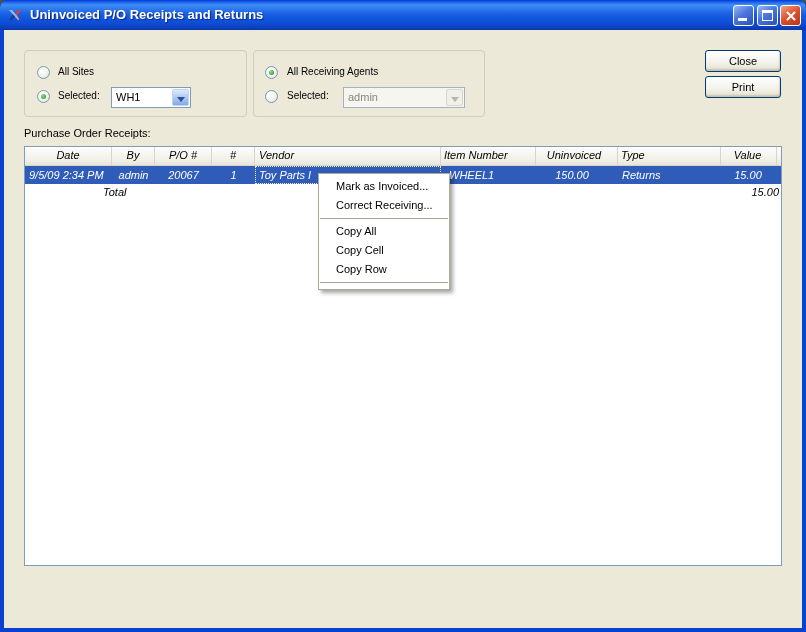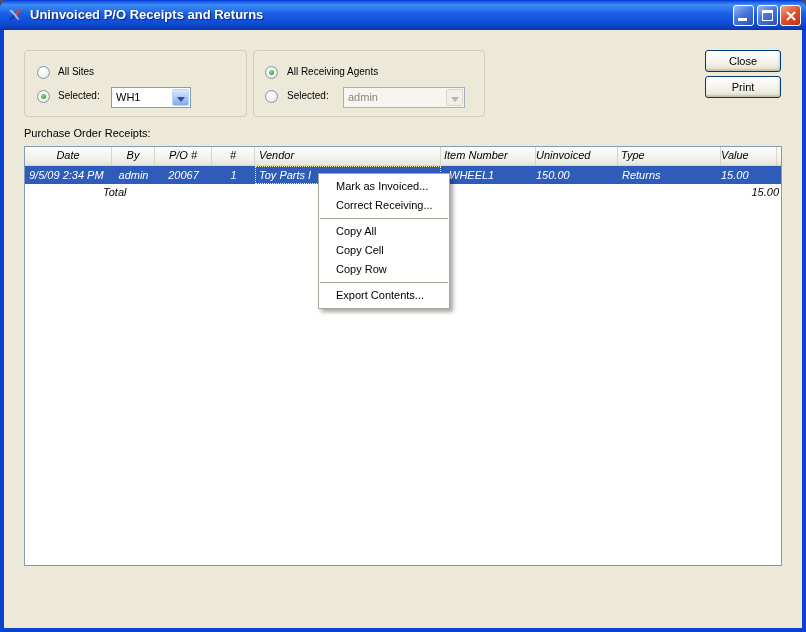--- a/index.html
+++ b/index.html
@@ -93,21 +93,21 @@
   }
   .hcell {
     box-sizing:border-box; border-right:1px solid #d8d5c6;
     font-size:11px; line-height:17px; color:#000; white-space:nowrap; overflow:hidden;
   }
   .grid-row { display:flex; height:18px; background:#2F5CB8; color:#fff; }
   .cell { box-sizing:border-box; font-size:11px; line-height:18px; white-space:nowrap; overflow:hidden; }
   .c0 { width:87px; }  .c1 { width:43px; }  .c2 { width:57px; }
   .c3 { width:43px; }  .c4 { width:186px; } .c5 { width:95px; }
   .c6 { width:82px; }  .c7 { width:103px; } .c8 { width:56px; }
-  .al { text-align:left; }  .ac { text-align:center; }  .ar { text-align:left; }
+  .al { text-align:left; }  .ac { text-align:center; }  .ar { text-align:center; }
   .pl4 { padding-left:4px; } .pl3 { padding-left:3px; } .pl8 { padding-left:8px; }
   .pr2 { padding-right:2px; } .pr5 { padding-right:5px; } .pr10 { padding-right:10px; }
   .cell-vendor { outline:1px dotted #F5EDAE; outline-offset:-1px; }
   .total-row { display:flex; height:18px; color:#000; }
   .total-label { margin-left:78px; font-size:11px; line-height:17px; }
   .total-value { margin-left:auto; width:56px; text-align:right; padding-right:2px; box-sizing:border-box; font-size:11px; line-height:17px; }
   
   .context-menu {
     position:absolute; left:314px; top:123px; width:132px; box-sizing:border-box;
     background:#fff; border:1px solid #ACA899; padding:3px 0; z-index:10;
@@ -201,17 +201,16 @@
     </div>
 
     <div class="context-menu">
       <div class="menu-item">Mark as Invoiced...</div>
       <div class="menu-item">Correct Receiving...</div>
       <div class="menu-sep"></div>
       <div class="menu-item">Copy All</div>
       <div class="menu-item">Copy Cell</div>
       <div class="menu-item">Copy Row</div>
       <div class="menu-sep"></div>
-      <div class="menu-item">Export Contents...</div>
     </div>
 
   </div>
 </div>
 
 </body></html>

